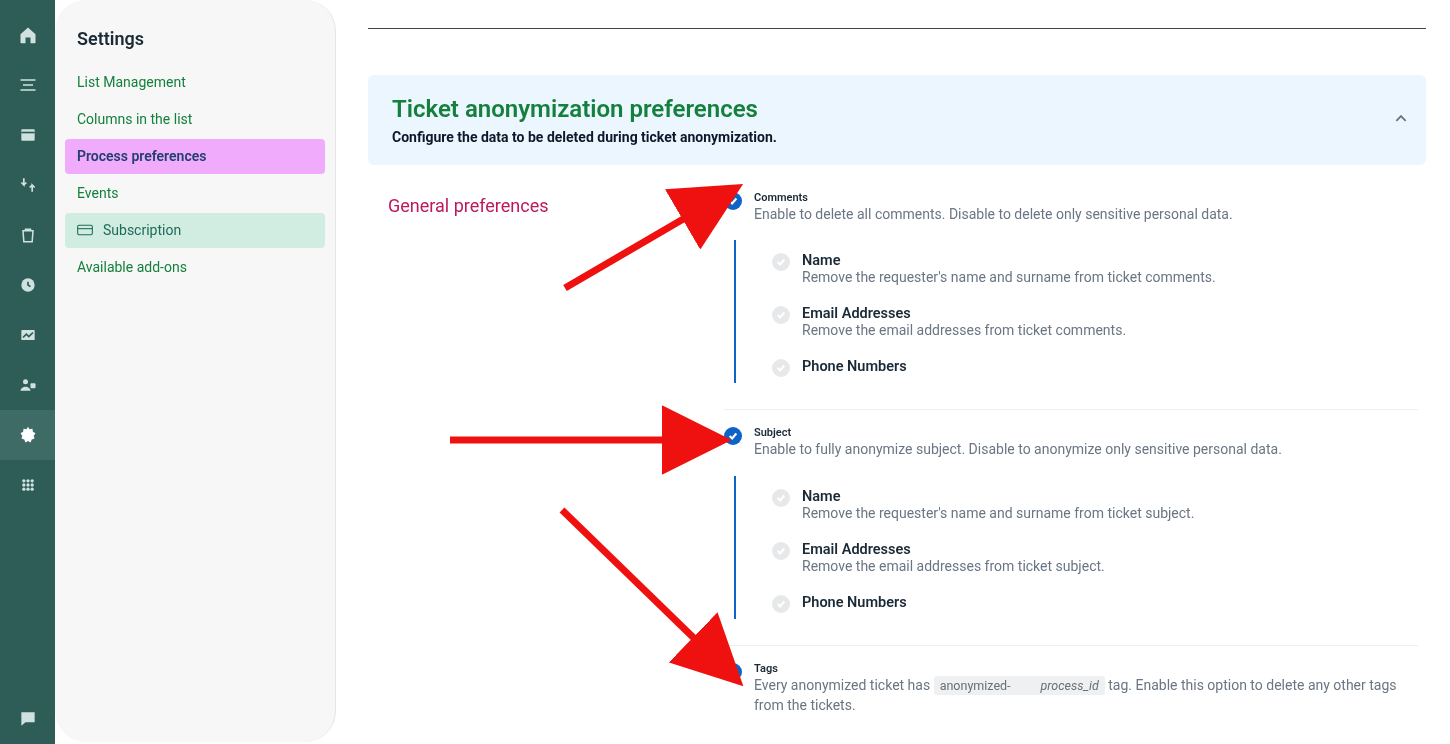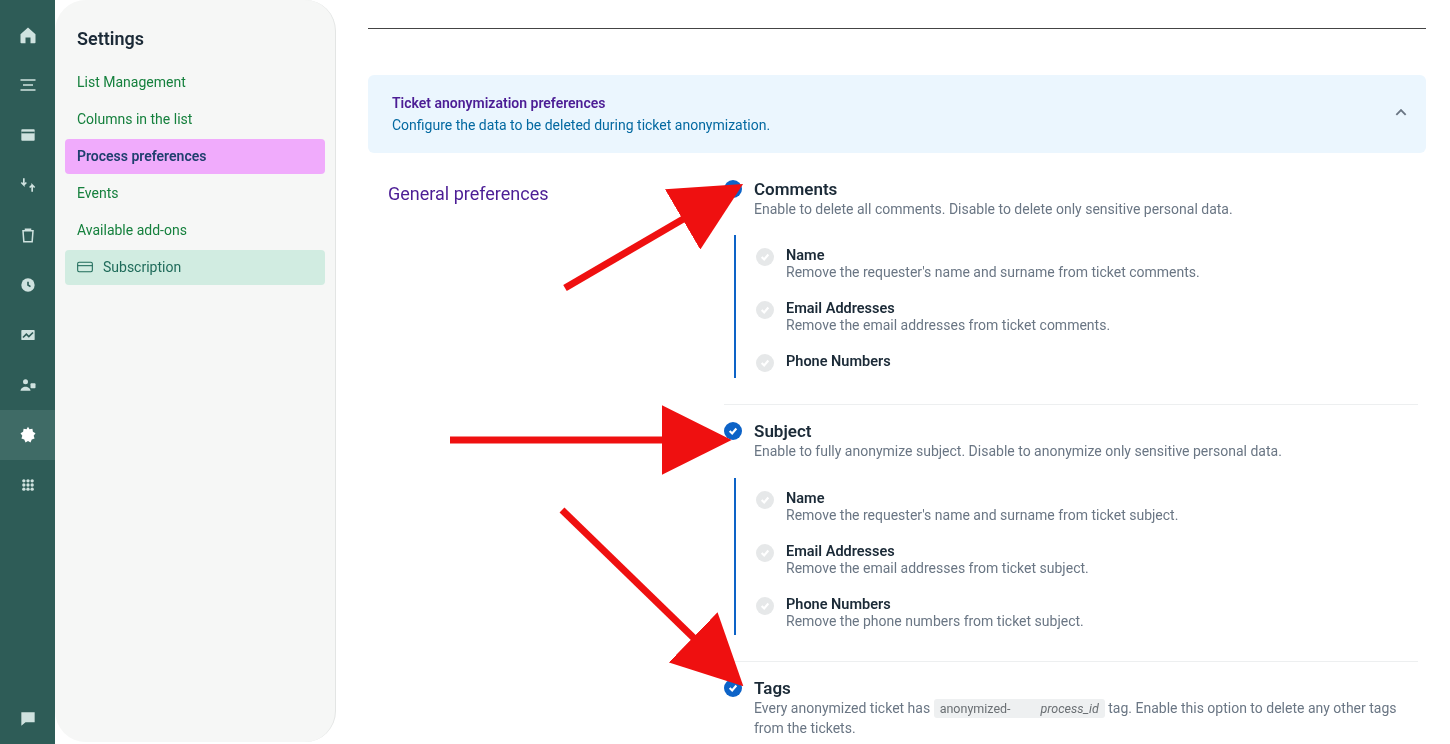--- a/index.html
+++ b/index.html
@@ -89,28 +89,29 @@
     margin-top: 28px;
     margin-bottom: 46px;
   }
   .panel-head {
     background: #ebf6fe;
     border-radius: 6px;
     padding: 20px 24px 20px 24px;
     position: relative;
   }
   .panel-head h3 {
-    font-size: 14px;
+    font-size: 24px;
     font-weight: 600;
-    color: #4c1d95;
+    color: #15803d;
     margin-bottom: 6px;
   }
   .panel-head p {
     font-size: 14px;
-    color: #0369a1;
+    color: #0f172a;
+    font-weight: bold;
   }
   .chevron {
     position: absolute;
     right: 18px; top: 50%;
     transform: translateY(-50%);
     color: #6a7684;
     cursor: pointer;
   }
   .chevron svg { width: 14px; height: 14px; stroke: currentColor; fill: none; stroke-width: 1.6; }
 
@@ -119,21 +120,21 @@
     padding-top: 26px;
   }
   .left-col {
     width: 356px;
     flex-shrink: 0;
     padding-left: 20px;
   }
   .left-col h4 {
     font-size: 18px;
     font-weight: 400;
-    color: #4c1d95;
+    color: #be185d;
     padding-top: 4px;
   }
   .right-col {
     flex: 1 1 auto;
     padding-right: 8px;
   }
 
   .pref-block { padding-bottom: 10px; }
   .pref-head {
     display: flex;
@@ -147,35 +148,35 @@
     display: inline-flex;
     align-items: center;
     justify-content: center;
     flex-shrink: 0;
     margin-top: 1px;
     cursor: pointer;
   }
   .chk.on { background: #0d63c7; }
   .chk.off { background: #e6e8e9; }
   .chk svg { width: 10px; height: 10px; stroke: #fff; fill: none; stroke-width: 2.6; }
-  .pref-title { font-weight: 600; font-size: 17px; color: #1b2a37; }
+  .pref-title { font-weight: 600; font-size: 11px; color: #1b2a37; }
   .pref-desc  { font-size: 14px; color: #6a7684; line-height: 1.45; }
   .pref-desc .code {
     background: #eef0f1;
     color: #6a6f73;
     padding: 2px 6px;
     border-radius: 3px;
     font-size: 12.5px;
   }
   .pref-desc .code i { font-style: italic; margin-left: 30px; }
 
   .sub-block {
     margin-left: 10px;
     border-left: 2.5px solid #0d63c7;
-    padding: 4px 0 0 20px;
+    padding: 4px 0 0 36px;
     margin-top: 10px;
     margin-bottom: 10px;
   }
   .sub-item {
     display: flex;
     align-items: flex-start;
     gap: 12px;
     padding: 8px 0 12px 0;
   }
   .sub-title { font-weight: 600; font-size: 14.5px; color: #1b2a37; }
@@ -277,30 +278,30 @@
     </div>
   <div class="side-item">
       <span>Columns in the list</span>
     </div>
   <div class="side-item selected">
       <span>Process preferences</span>
     </div>
   <div class="side-item">
       <span>Events</span>
     </div>
-  <div class="side-item">
-      <span>Available add-ons</span>
-    </div>
   <div class="side-item highlight">
     <svg viewBox="0 0 24 16">
         <rect x="1" y="1" width="22" height="14" rx="2"></rect>
         <path d="M1 6h22"></path>
       </svg>
     <span>Subscription</span>
   </div>
+  <div class="side-item">
+      <span>Available add-ons</span>
+    </div>
 </div>
 
 <div class="main">
   <div class="hr-top"></div>
 
   <div class="panel-head">
     <h3>Ticket anonymization preferences</h3>
     <p>Configure the data to be deleted during ticket anonymization.</p>
     <span class="chevron">
       <svg viewBox="0 0 12 12">
@@ -402,21 +403,20 @@
               </div>
           </div>
           <div class="sub-item" style="padding-bottom:6px">
             <span class="chk off">
                 <svg viewBox="0 0 12 12">
                   <path d="M2 6l3 3 5-6"></path>
                 </svg>
               </span>
             <div>
                 <div class="sub-title">Phone Numbers</div>
-                <div class="sub-desc">Remove the phone numbers from ticket subject.</div>
               </div>
           </div>
         </div>
       </div>
 
       <div class="divider"></div>
 
       <div class="pref-block">
         <div class="pref-head">
           <span class="chk on">

